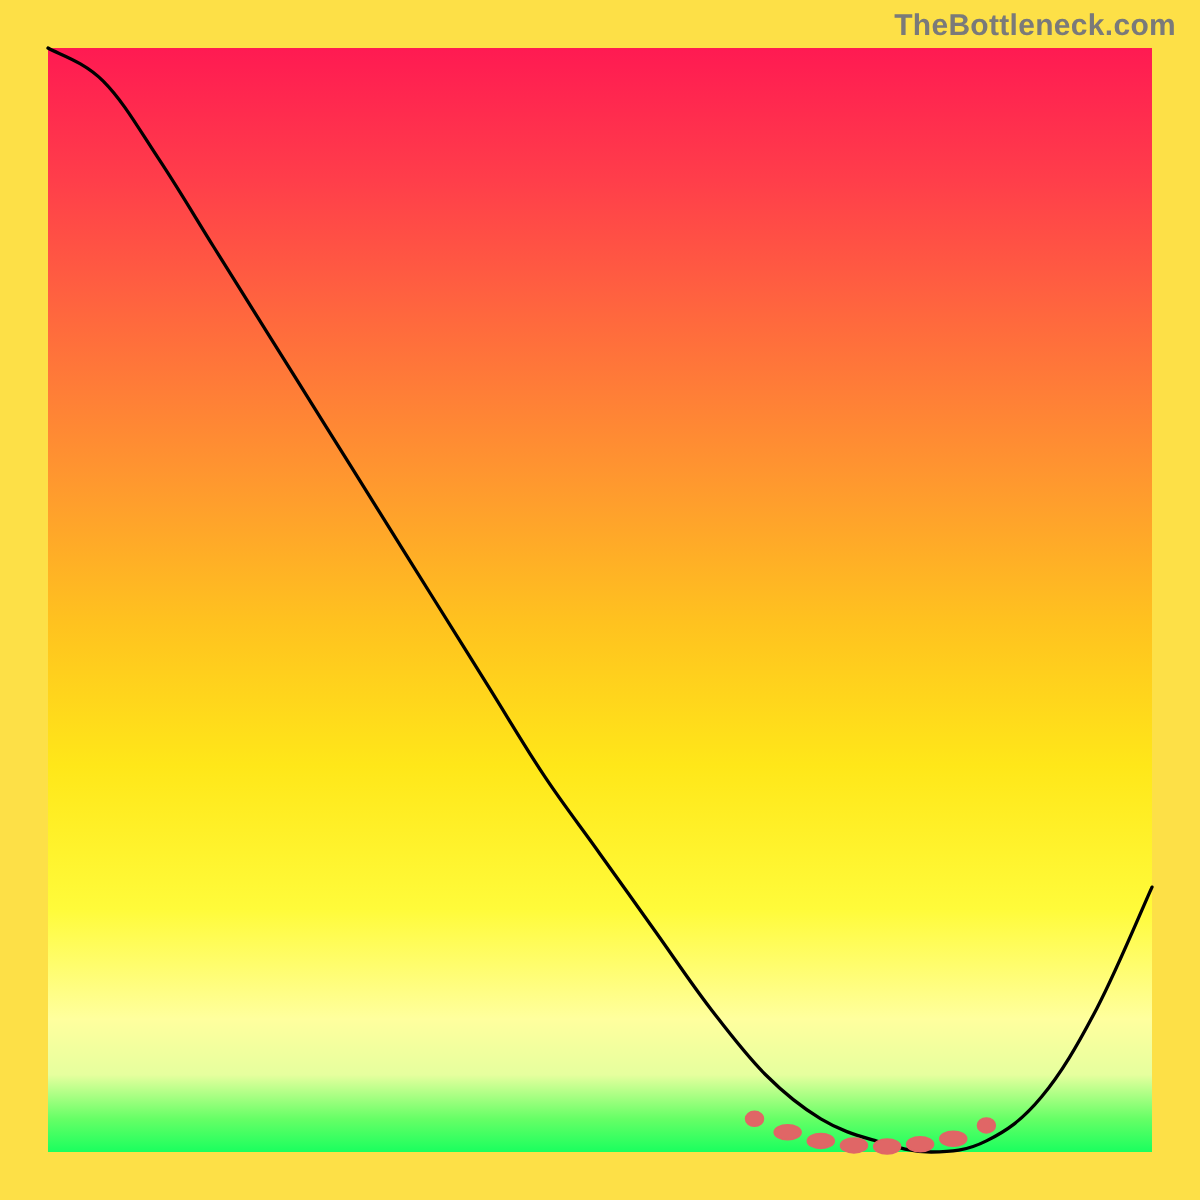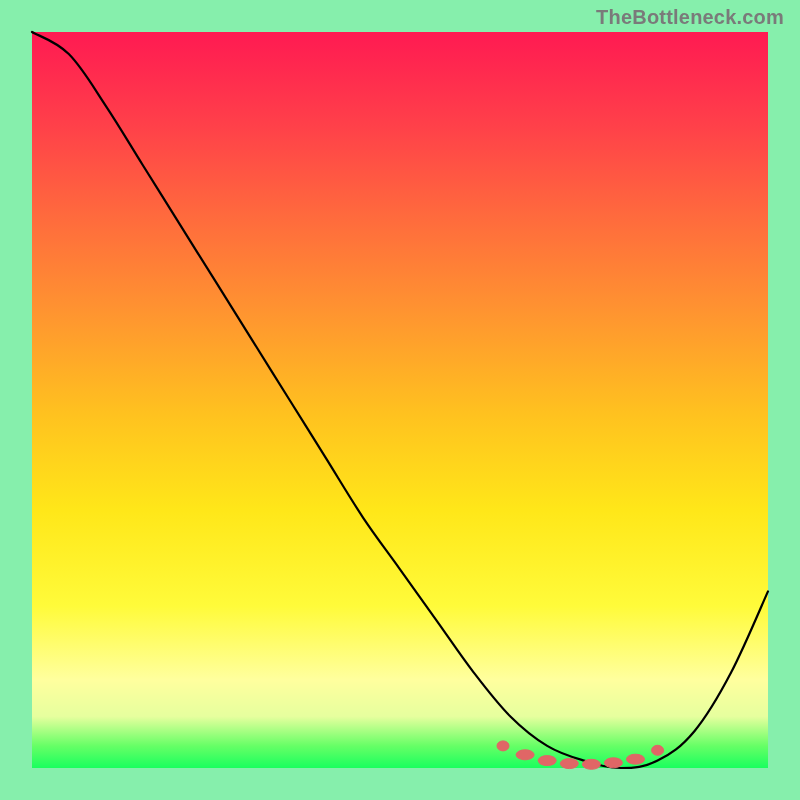--- a/index.html
+++ b/index.html
@@ -10,21 +10,21 @@
     background: #000;
     overflow: hidden;
     font-family: Arial, Helvetica, sans-serif;
   }
   .frame {
     position: absolute;
     left: 0;
     top: 0;
     width: 800px;
     height: 800px;
-    background: #86efac;
+    background: #fde047;
   }
   .plot-area {
     position: absolute;
     left: 32px;
     top: 32px;
     width: 736px;
     height: 736px;
     background: linear-gradient(to bottom,
       #ff1a52 0%,
       #ff3e4a 12%,

